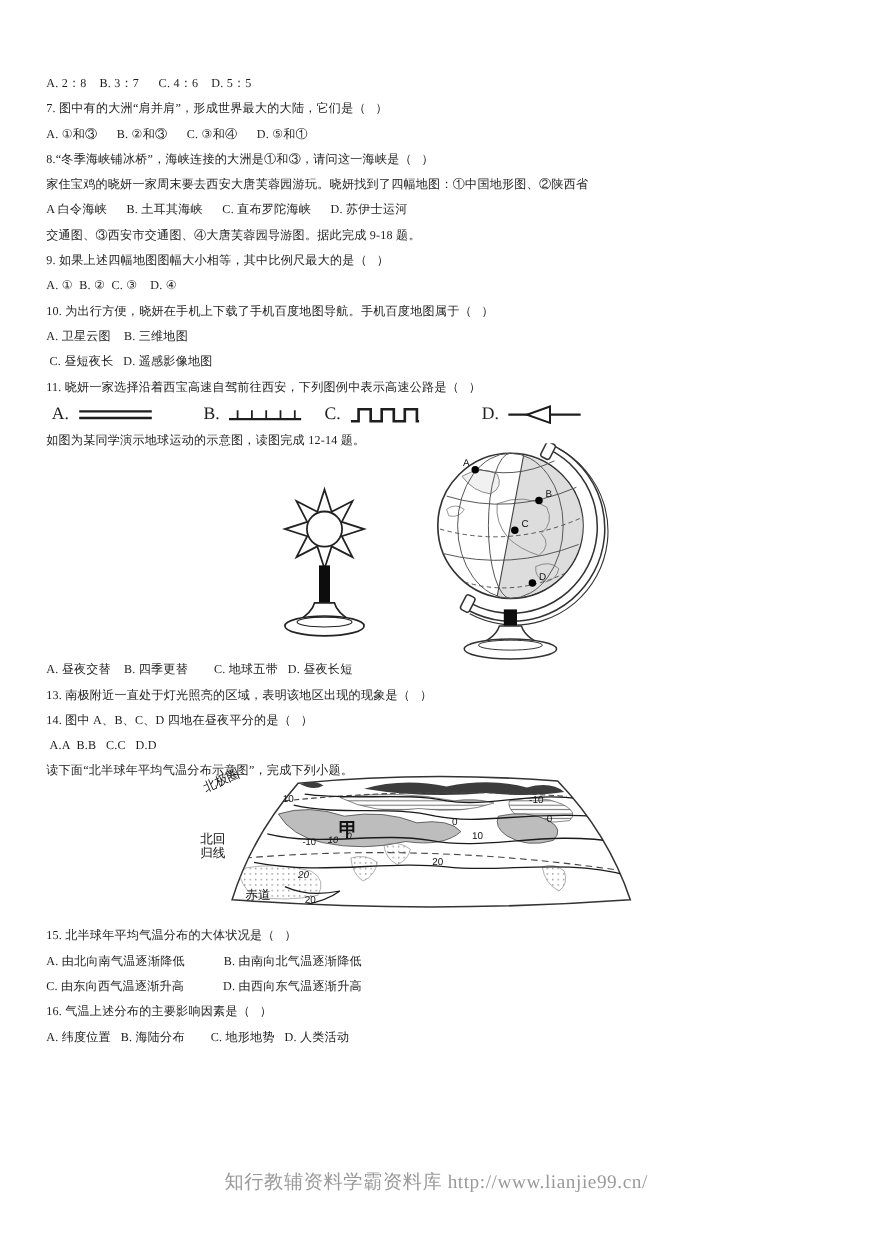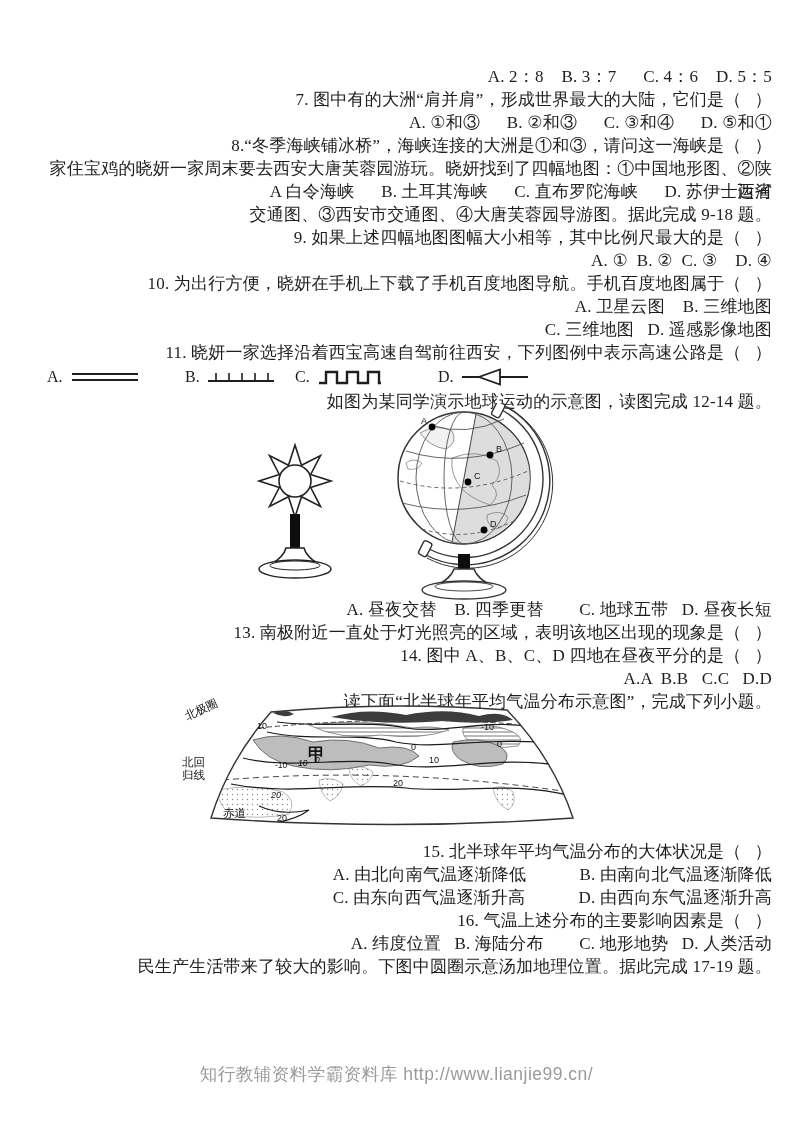--- a/index.html
+++ b/index.html
@@ -4,57 +4,57 @@
 <style>
   html,body{margin:0;padding:0;}
   body{
     width:793px;height:1122px;position:relative;overflow:hidden;
     background:#ffffff;
     font-family:"Liberation Serif","DejaVu Serif",serif;
     color:#1e1e1e;
   }
   .doc{position:absolute;left:42px;top:65px;width:730px;}
   .tline{
-    font-size:17px;line-height:23px;height:23px;
-    white-space:pre-wrap;letter-spacing:0.2px;text-align:right;
+    font-size:11px;line-height:23px;height:23px;
+    white-space:pre-wrap;letter-spacing:0.2px;
   }
   
   .legend-row{position:relative;height:26px;}
   .legend-item{position:absolute;top:0;height:26px;display:flex;align-items:center;}
   .legend-item .lbl{font-size:16px;margin-right:8px;}
   .legend-item svg{display:block;}
   
   .fig-earth{position:relative;height:185px;}
   .sun-svg{position:absolute;left:213px;top:28px;}
   .globe-svg{position:absolute;left:350px;top:-10px;}
   .map-spacer{position:relative;height:127px;}
   .map-svg{position:absolute;left:139px;top:-15px;}
   .footer{
     position:absolute;left:0;top:1062px;width:793px;text-align:center;
-    font-family:Liberation Sans, sans-serif;
+    font-family:Liberation Serif, serif;
     font-size:17.5px;color:#9a9a9a;letter-spacing:0.5px;
   }
   svg text{font-family:"Liberation Sans","DejaVu Sans",sans-serif;}
 </style>
 </head>
 <body>
 
 <div class="doc">
   <div class="tline">A. 2：8    B. 3：7      C. 4：6    D. 5：5</div>
   <div class="tline">7. 图中有的大洲“肩并肩”，形成世界最大的大陆，它们是（   ）</div>
   <div class="tline">A. ①和③      B. ②和③      C. ③和④      D. ⑤和①</div>
   <div class="tline">8.“冬季海峡铺冰桥”，海峡连接的大洲是①和③，请问这一海峡是（   ）</div>
   <div class="tline">家住宝鸡的晓妍一家周末要去西安大唐芙蓉园游玩。晓妍找到了四幅地图：①中国地形图、②陕西省</div>
   <div class="tline">A 白令海峡      B. 土耳其海峡      C. 直布罗陀海峡      D. 苏伊士运河</div>
   <div class="tline">交通图、③西安市交通图、④大唐芙蓉园导游图。据此完成 9-18 题。</div>
   <div class="tline">9. 如果上述四幅地图图幅大小相等，其中比例尺最大的是（   ）</div>
   <div class="tline">A. ①  B. ②  C. ③    D. ④</div>
   <div class="tline">10. 为出行方便，晓妍在手机上下载了手机百度地图导航。手机百度地图属于（   ）</div>
   <div class="tline">A. 卫星云图    B. 三维地图</div>
-  <div class="tline"> C. 三维地图   D. 遥感影像地图</div>
+  <div class="tline"> C. 昼短夜长   D. 遥感影像地图</div>
   <div class="tline">11. 晓妍一家选择沿着西宝高速自驾前往西安，下列图例中表示高速公路是（   ）</div>
 
   <div class="legend-row">
     <div class="legend-item" style="left:5px;">
       <span class="lbl">A.</span>
       <svg width="68" height="16" viewBox="0 0 68 16">
         <line x1="1" y1="5" x2="67" y2="5" stroke="#1e1e1e" stroke-width="2.2"></line>
         <line x1="1" y1="11" x2="67" y2="11" stroke="#1e1e1e" stroke-width="2.2"></line>
       </svg>
     </div>
@@ -214,16 +214,15 @@
       <text x="1" y="81" font-size="11.5" fill="#111">归线</text>
       <text x="42" y="119" font-size="11.5" fill="#111">赤道</text>
     </svg>
   </div>
 
   <div class="tline">15. 北半球年平均气温分布的大体状况是（   ）</div>
   <div class="tline">A. 由北向南气温逐渐降低            B. 由南向北气温逐渐降低</div>
   <div class="tline">C. 由东向西气温逐渐升高            D. 由西向东气温逐渐升高</div>
   <div class="tline">16. 气温上述分布的主要影响因素是（   ）</div>
   <div class="tline">A. 纬度位置   B. 海陆分布        C. 地形地势   D. 人类活动</div>
-  <div class="tline">民生产生活带来了较大的影响。下图中圆圈示意汤加地理位置。据此完成 17-19 题。</div>
 </div>
 
 <div class="footer">知行教辅资料学霸资料库 http://www.lianjie99.cn/</div>
 
 </body></html>

